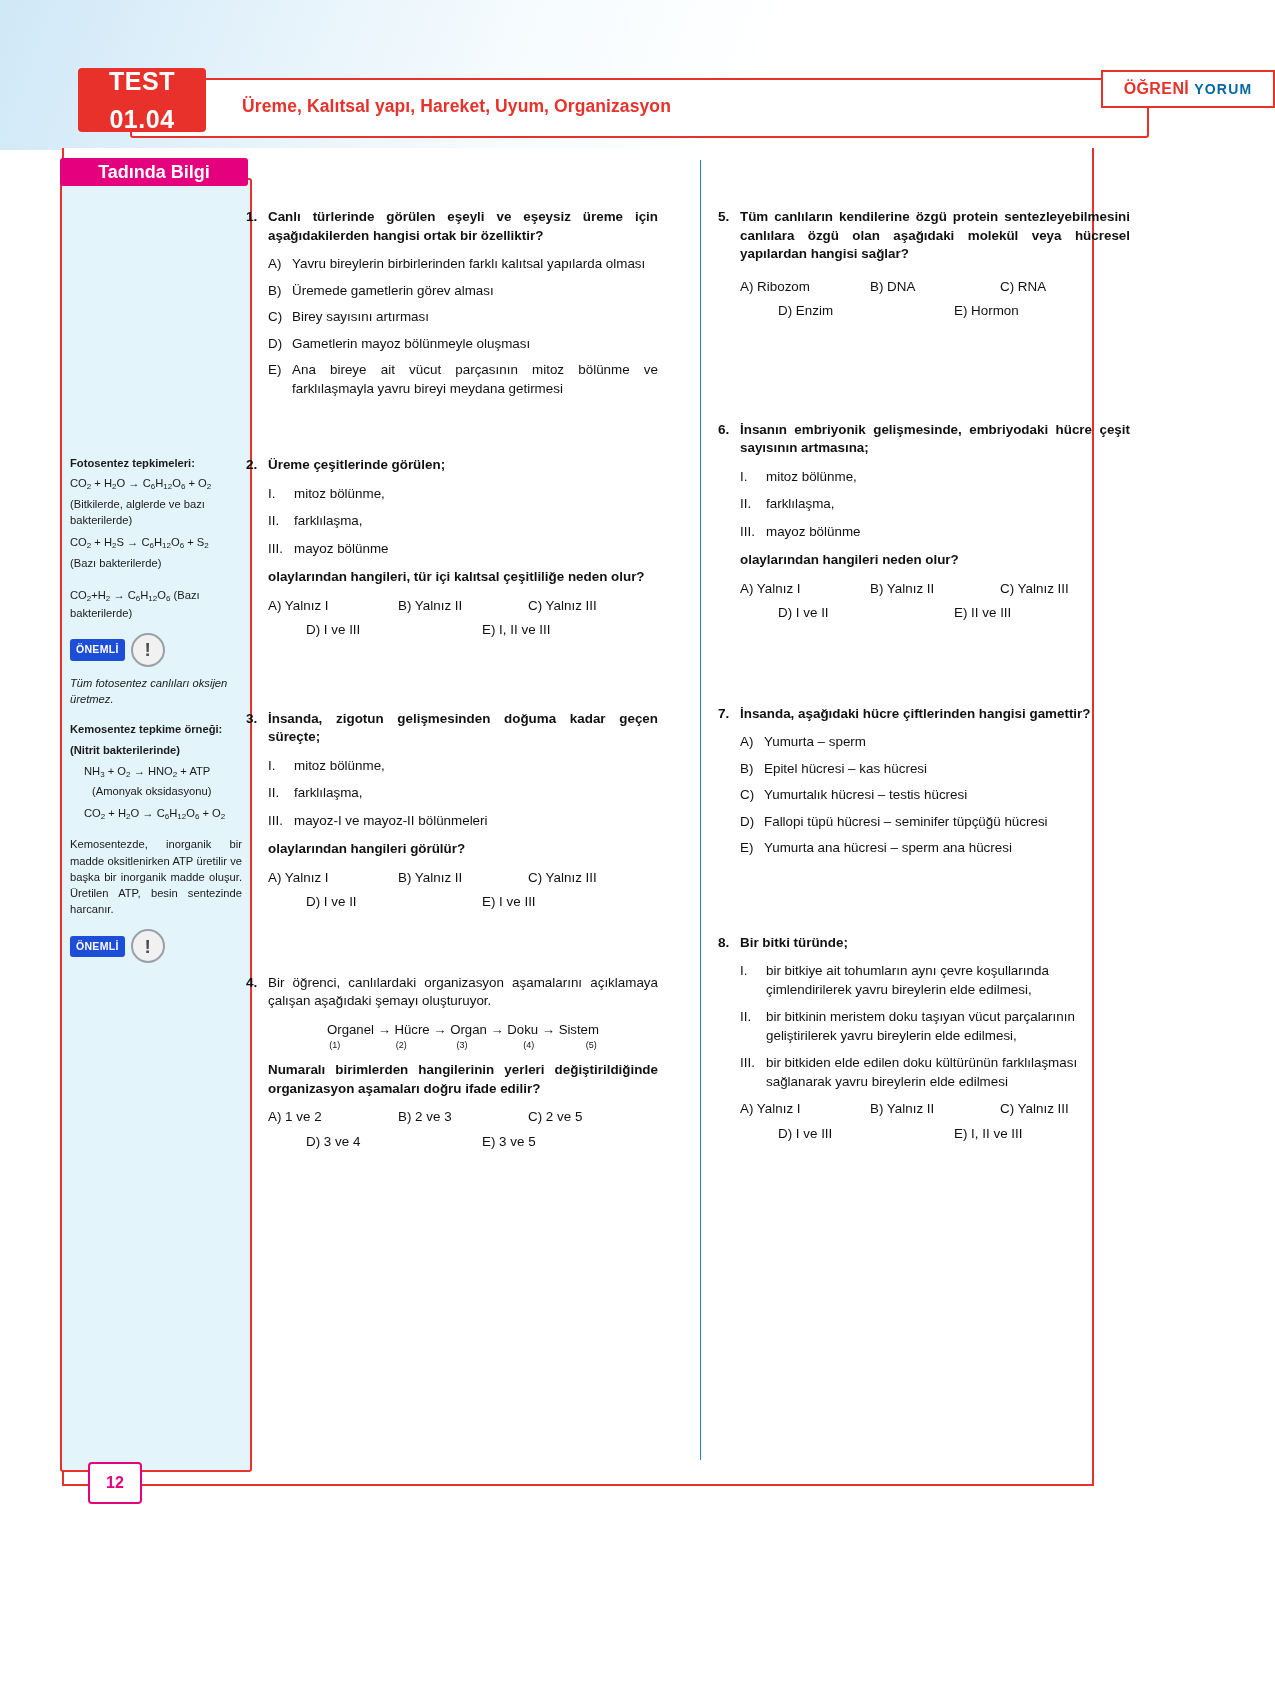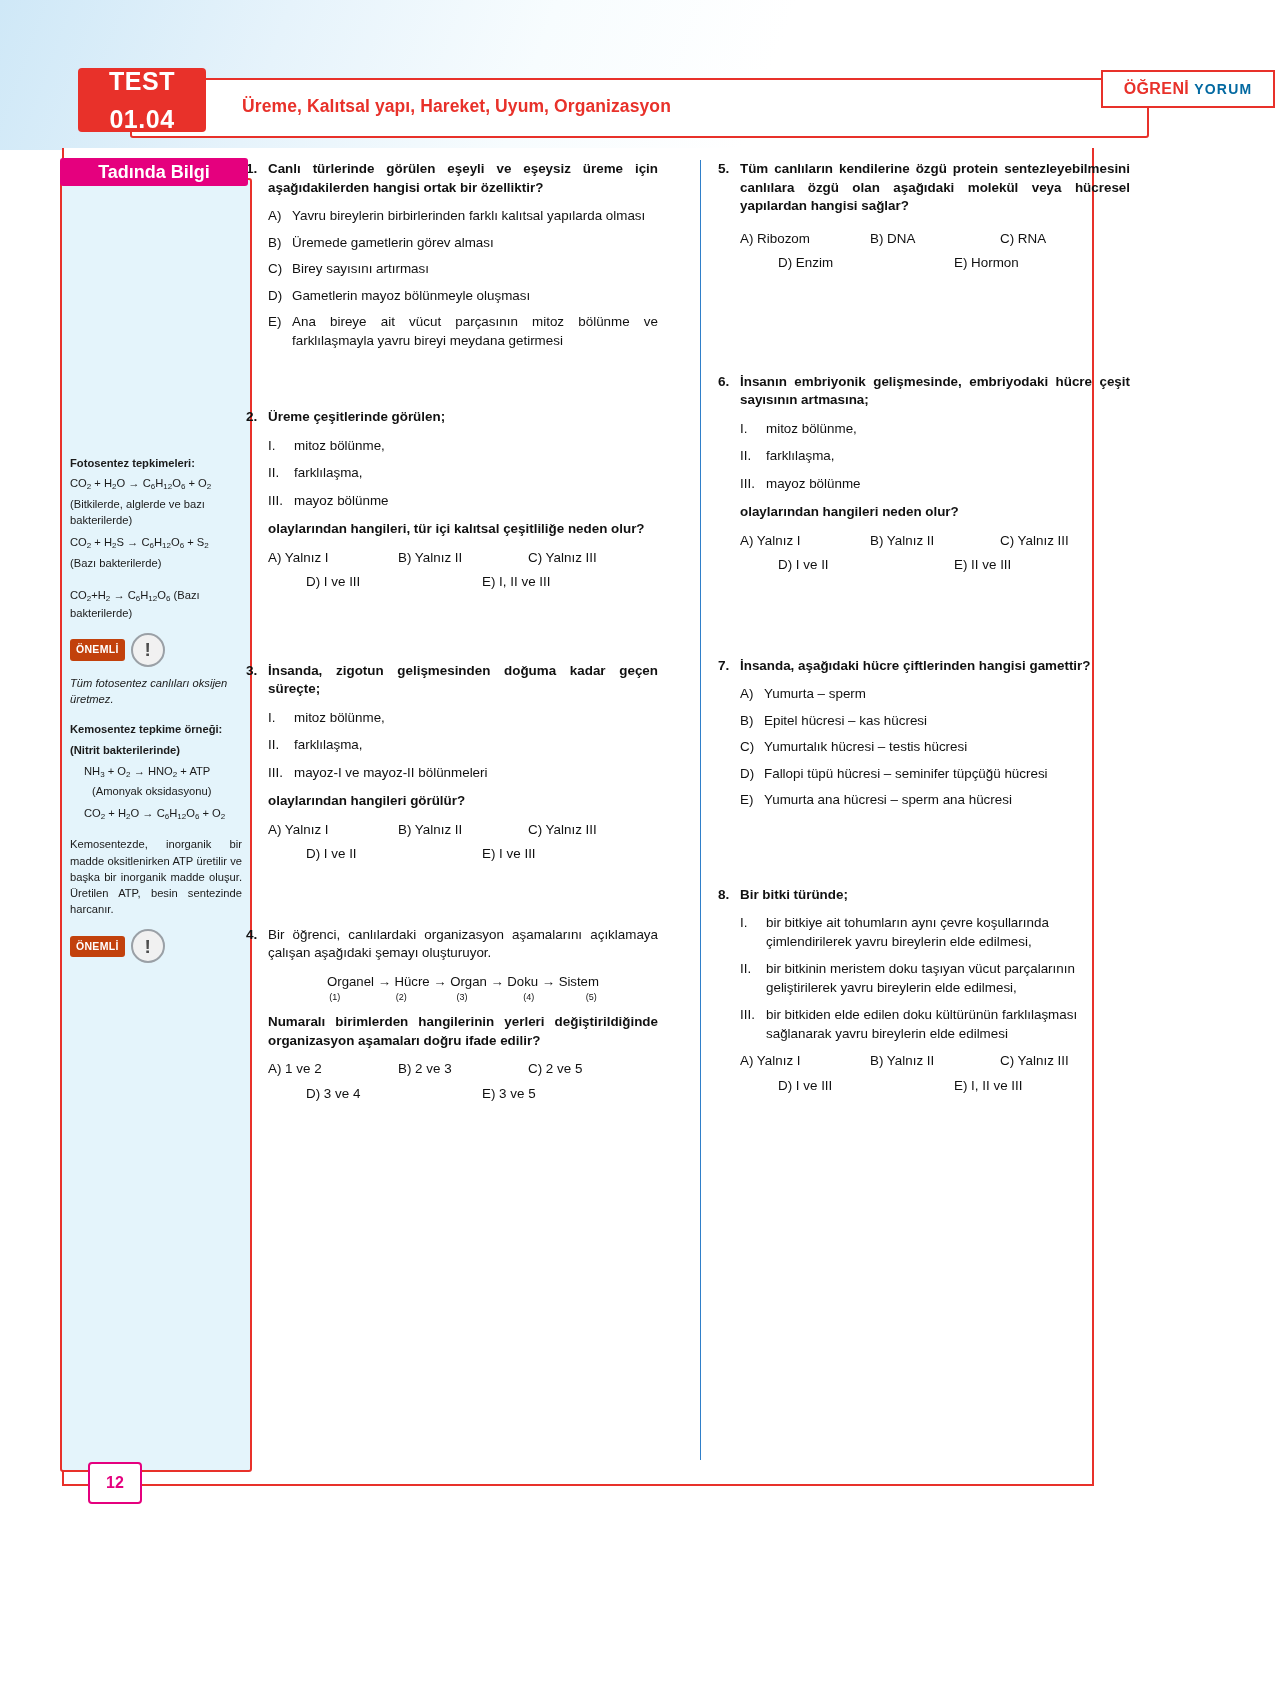--- a/index.html
+++ b/index.html
@@ -80,21 +80,21 @@
   .info-content {
     position: absolute; left: 70px; top: 455px; width: 172px;
     font-size: 11.2px; color: #1a1a1a; line-height: 1.45;
   }
   .info-content .h { font-weight: bold; margin-bottom: 4px; }
   .info-content p { margin: 0 0 6px 0; }
   .eqline { margin: 0 0 3px 0; }
   sub { font-size: 8px; vertical-align: -2px;}
   .onemli-wrap { display: flex; align-items: center; margin: 12px 0 8px 0; }
   .onemli-tag {
-    background: #c2410c; color: #fff; font-weight: bold; font-size: 10.5px;
+    background: #1d4ed8; color: #fff; font-weight: bold; font-size: 10.5px;
     padding: 3px 6px 3px 6px; border-radius: 3px; letter-spacing: .3px;
   }
   .onemli-circle {
     width: 30px; height: 30px; border-radius: 50%;
     border: 2px solid #9aa0a6; background: #f1f1f1;
     display: flex; align-items: center; justify-content: center;
     font-weight: bold; font-size: 19px; color: #4d4d4d; margin-left: 6px;
   }
   .ital { font-style: italic; }
   .indent1 { padding-left: 14px; }
@@ -108,21 +108,21 @@
   .col-right { left: 740px; width: 390px; }
   .divider {
     position: absolute; left: 700px; top: 160px; width: 1px; height: 1300px;
     background: #2f7fc9;
   }
 
   .q { position: relative; margin-bottom: 0; }
   .q-num {
     position: absolute; left: -22px; top: 0; font-weight: bold; font-size: 13.6px;
   }
-  .q-stem { font-weight: bold; text-align: justify; }
+  .q-stem { font-weight: bold; text-align: justify; margin-top: 48px; }
   .q-body { margin-top: 10px; }
   .opt { display: flex; margin-bottom: 8px; }
   .opt .lbl { width: 24px; flex: 0 0 24px; }
   .opt .txt { flex: 1; text-align: justify; }
   .romans { margin: 10px 0 6px 0; }
   .roman { display: flex; margin-bottom: 9px; }
   .roman .lbl { width: 26px; flex: 0 0 26px; }
   .roman .txt { flex: 1; }
   .q-tail { font-weight: bold; margin: 10px 0 10px 0; text-align: justify; }
   .opts-row {

